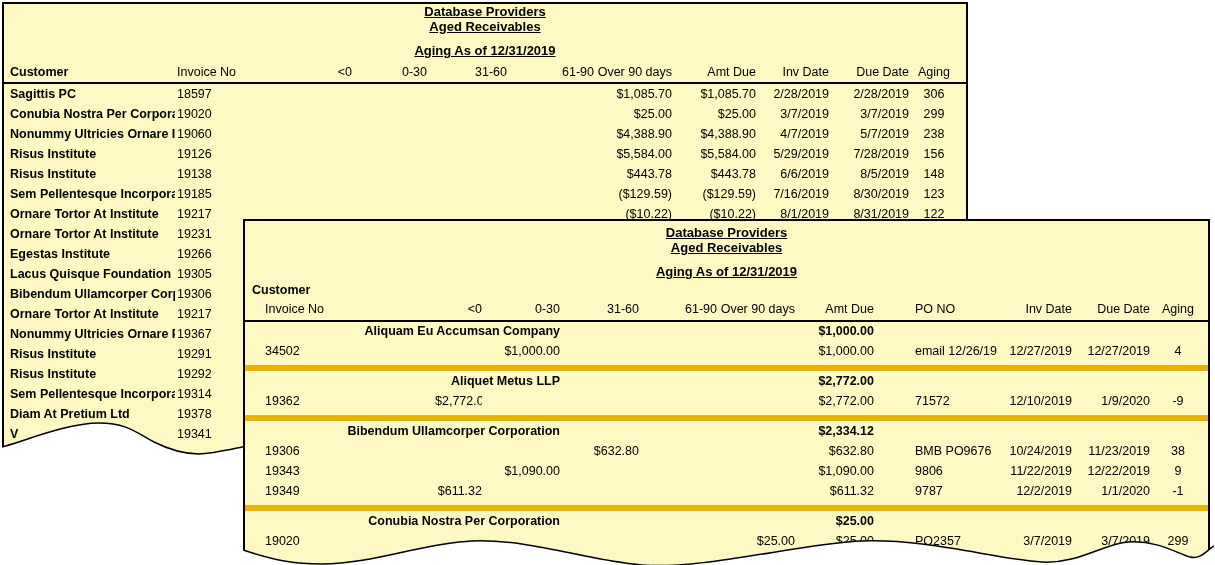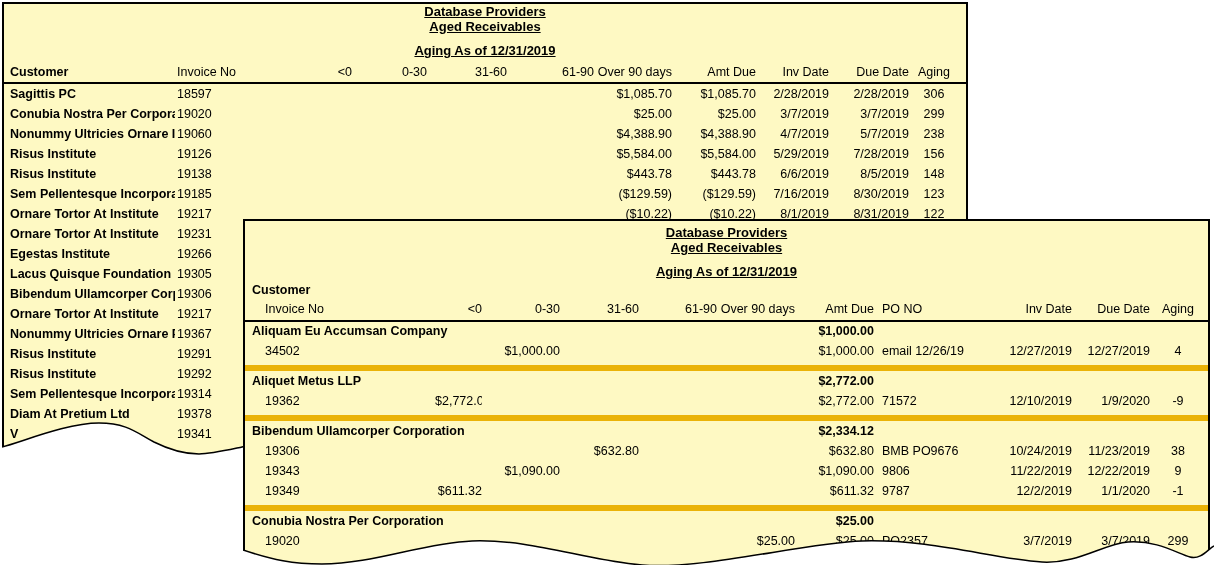--- a/index.html
+++ b/index.html
@@ -22,22 +22,22 @@
   .frow{display:grid;grid-template-columns:190px 47px 78px 79px 78px 78px 79px 128px 70px 78px 56px;
         height:20px;align-items:center;font-size:12.5px;line-height:20px;}
 
   .cell{white-space:nowrap;overflow:hidden;}
   .num{text-align:right;}
   .ctr{text-align:center;}
   .b{font-weight:bold;}
   .cust{padding-left:6px;}
   .inv{padding-left:2px;}
   .finv{padding-left:20px;}
-  .po{padding-left:8px;}
-  .gname{padding-left:7px;grid-column:1 / 4;}
+  .po{padding-left:8px;margin-left:33px;}
+  .gname{padding-left:7px;grid-column:1 / 4;text-align:right;}
 
   #back-header{position:absolute;top:58px;left:0;right:0;border-bottom:2px solid #000;}
   #back-rows{position:absolute;top:80px;left:0;right:0;}
 
   #front-cust-label{position:absolute;top:62px;left:7px;font-weight:bold;font-size:12.5px;}
   #front-header{position:absolute;top:78px;left:0;right:0;border-bottom:2px solid #000;padding-bottom:1px;}
   #front-groups{position:absolute;top:100px;left:0;right:0;}
   .fgroup{padding-bottom:4px;}
   .fgroup.sep{border-top:6px solid #eab308;}
 

